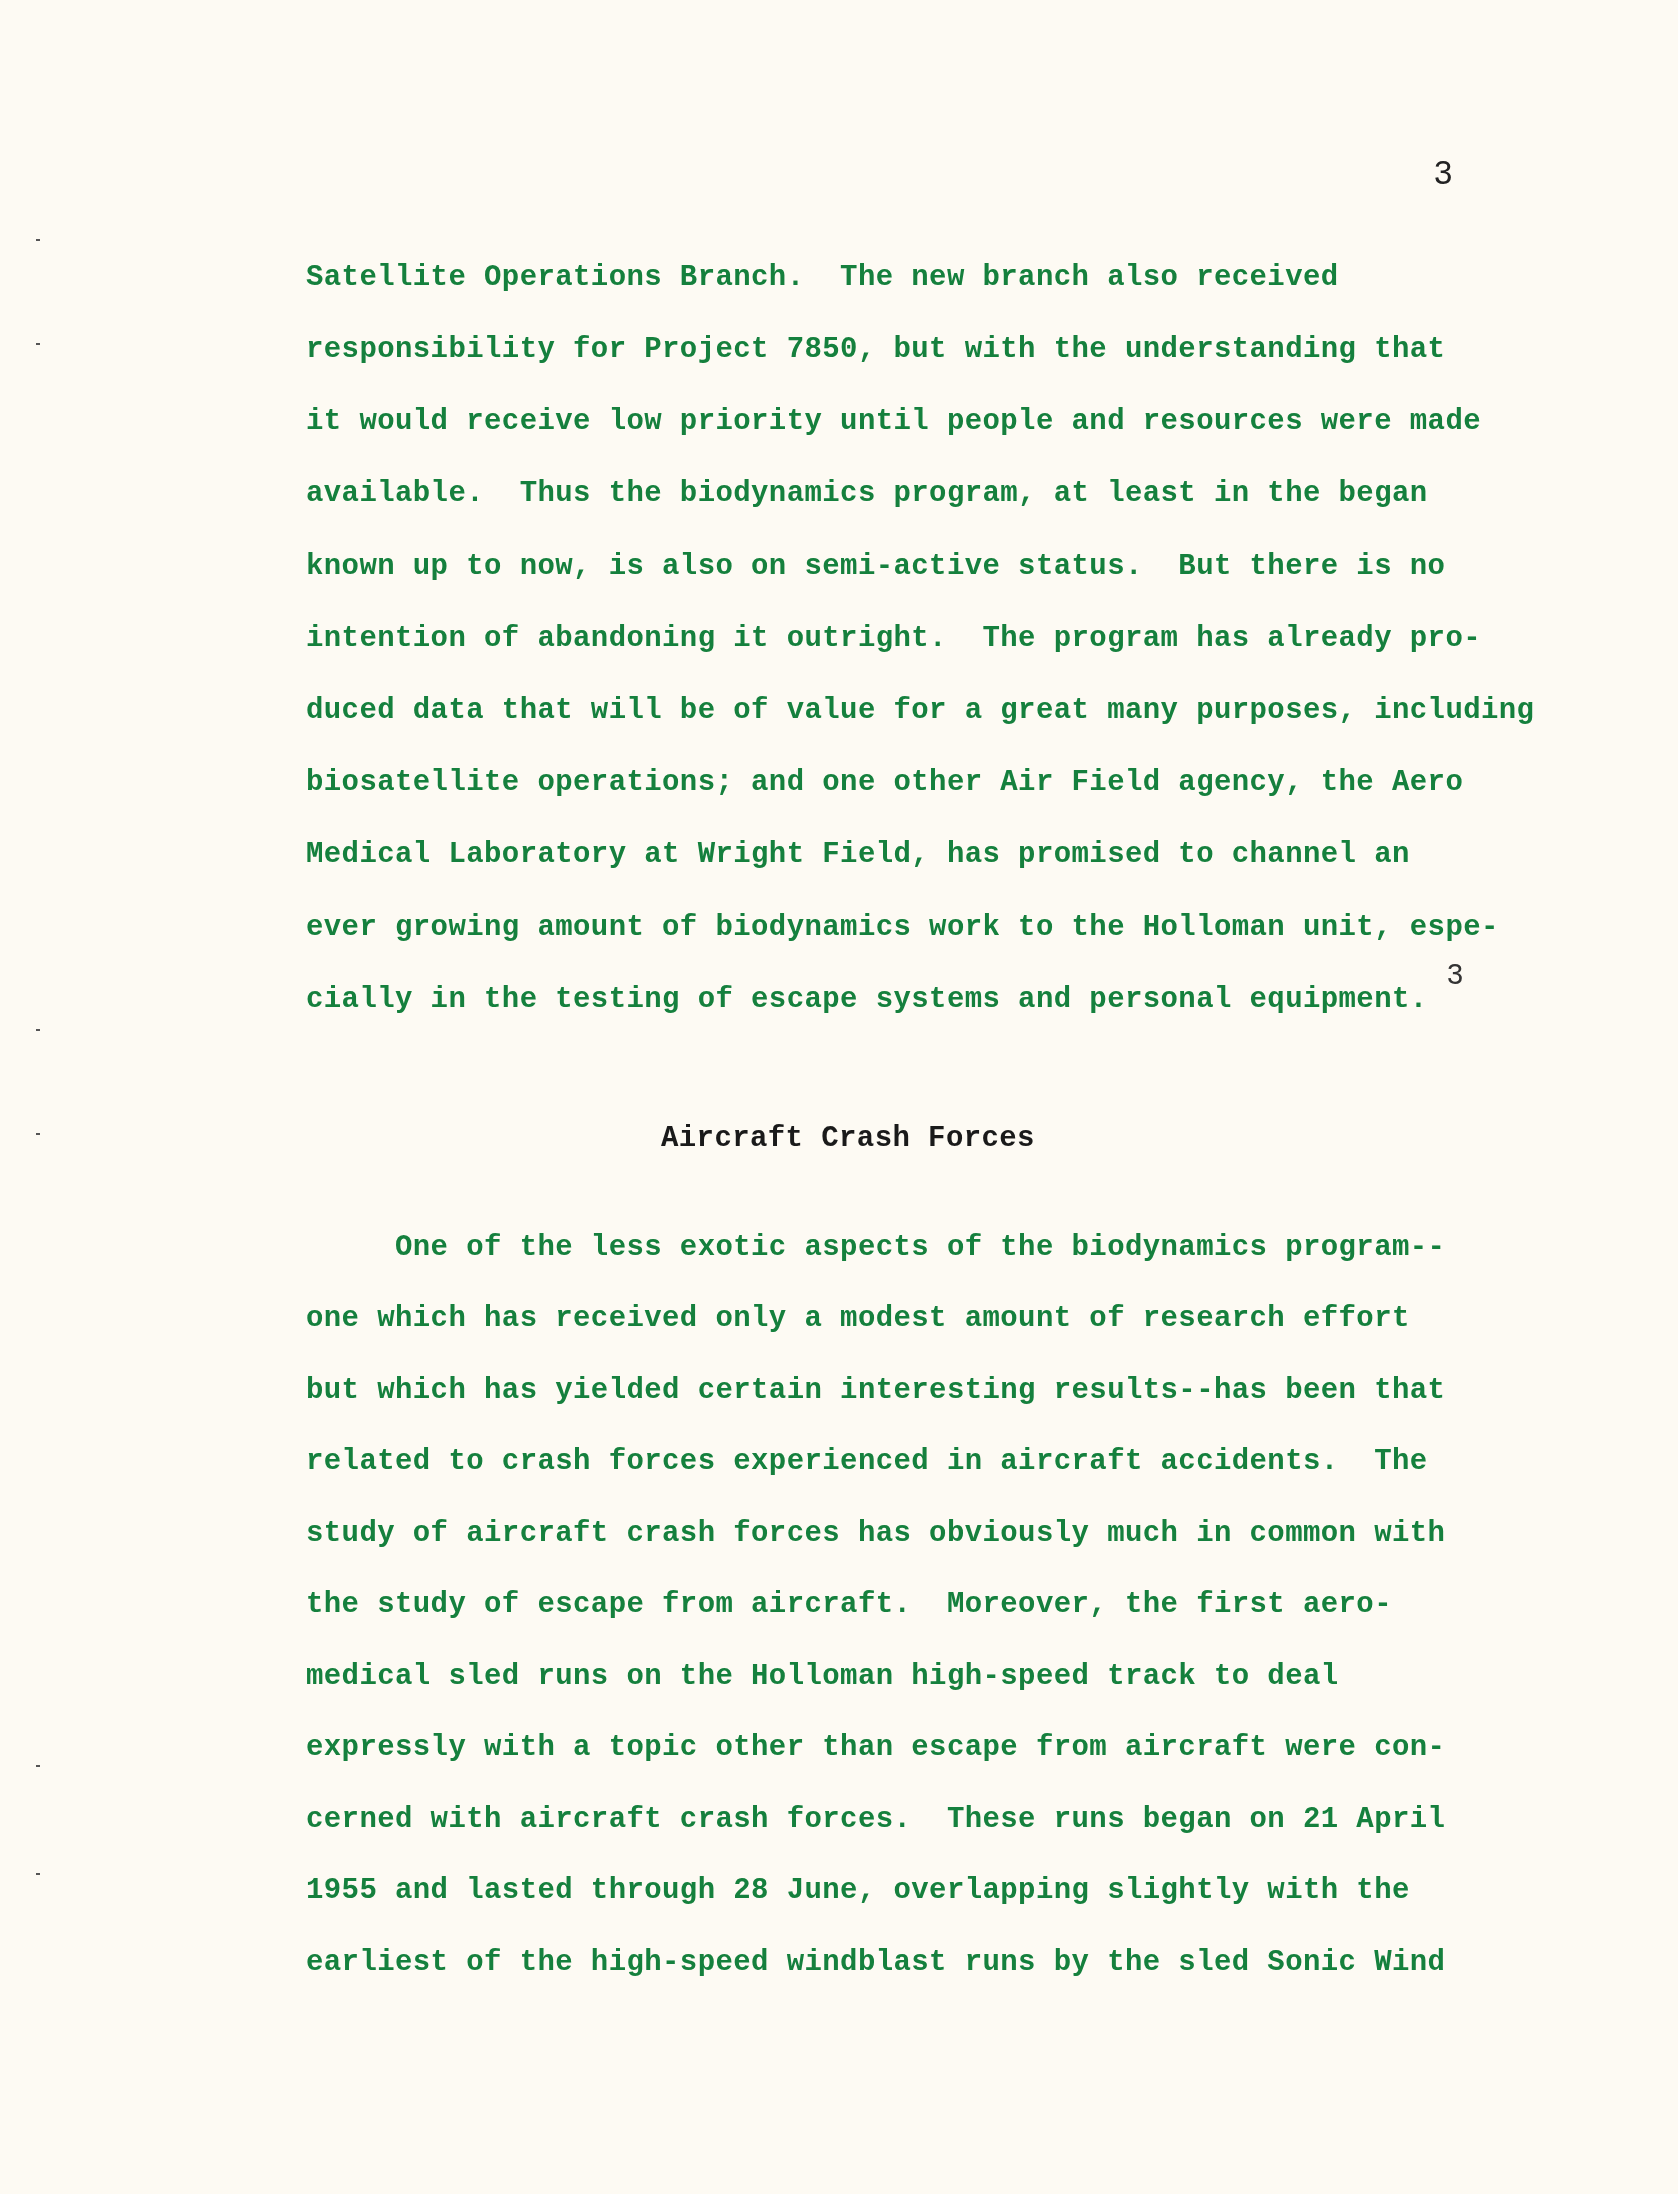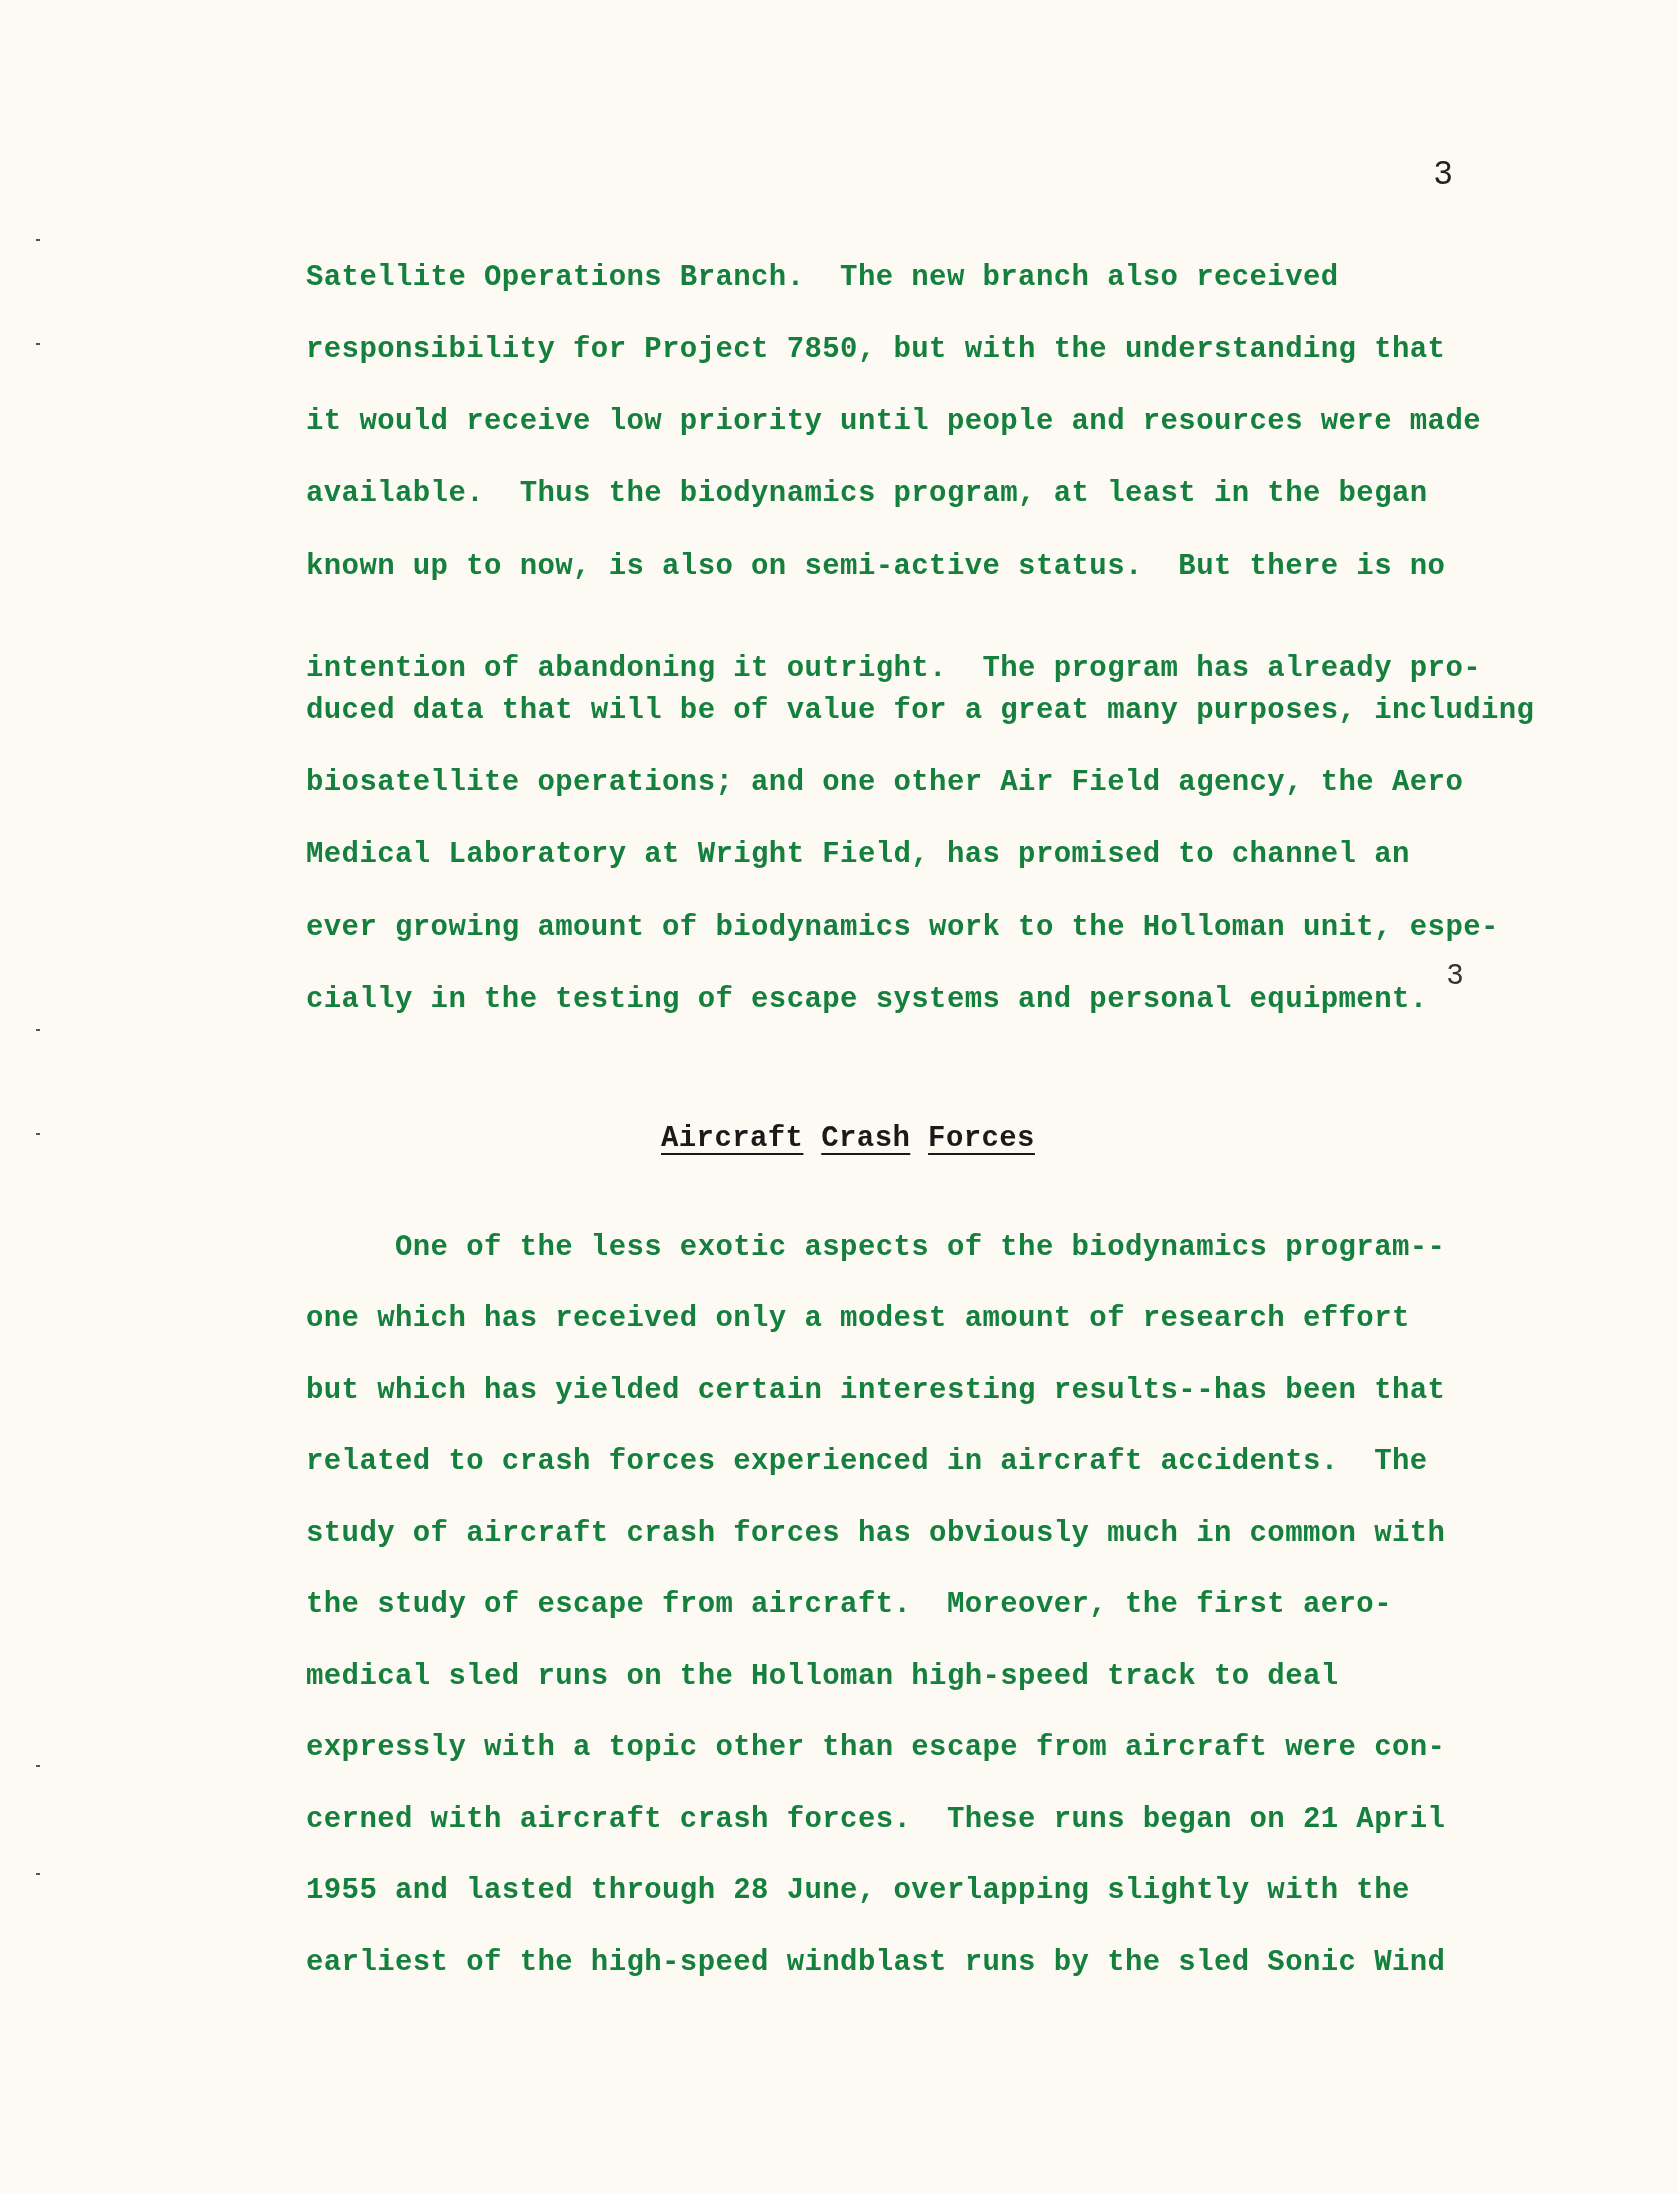--- a/index.html
+++ b/index.html
@@ -30,42 +30,41 @@
       font-size: 29px;
       font-family: "Liberation Sans", sans-serif;
       color: #333;
     }
     .heading {
       position: absolute; left: 661px; top: 1122px;
       font-size: 29px; font-weight: bold; white-space: pre;
       letter-spacing: 0.4px;
     }
     .heading span {
-      text-decoration: underline;
       text-decoration-thickness: 2.1px;
       text-underline-offset: 7.1px;
       text-align: center;
     }
     .margin-mark {
       position: absolute; left: 36px; width: 4.3px; height: 2.1px; background: #555;
     }
   </style>
 </head>
 <body>
 
 <div>
   <div class="page-number">3</div>
 
   <div>
     <div class="line" style="top:261px">Satellite Operations Branch.  The new branch also received</div>
     <div class="line" style="top:333px">responsibility for Project 7850, but with the understanding that</div>
     <div class="line" style="top:405px">it would receive low priority until people and resources were made</div>
     <div class="line" style="top:477px">available.  Thus the biodynamics program, at least in the began</div>
     <div class="line" style="top:550px">known up to now, is also on semi-active status.  But there is no</div>
-    <div class="line" style="top:652px">intention of abandoning it outright.  The program has already pro-</div>
+    <div class="line" style="top:622px">intention of abandoning it outright.  The program has already pro-</div>
     <div class="line" style="top:694px">duced data that will be of value for a great many purposes, including</div>
     <div class="line" style="top:766px">biosatellite operations; and one other Air Field agency, the Aero</div>
     <div class="line" style="top:838px">Medical Laboratory at Wright Field, has promised to channel an</div>
     <div class="line" style="top:911px">ever growing amount of biodynamics work to the Holloman unit, espe-</div>
     <div class="line" style="top:983px">cially in the testing of escape systems and personal equipment.</div>
     <div class="footnote-mark">3</div>
   </div>
 
   <div class="heading"><span>Aircraft</span> <span>Crash</span> <span>Forces</span></div>
 

